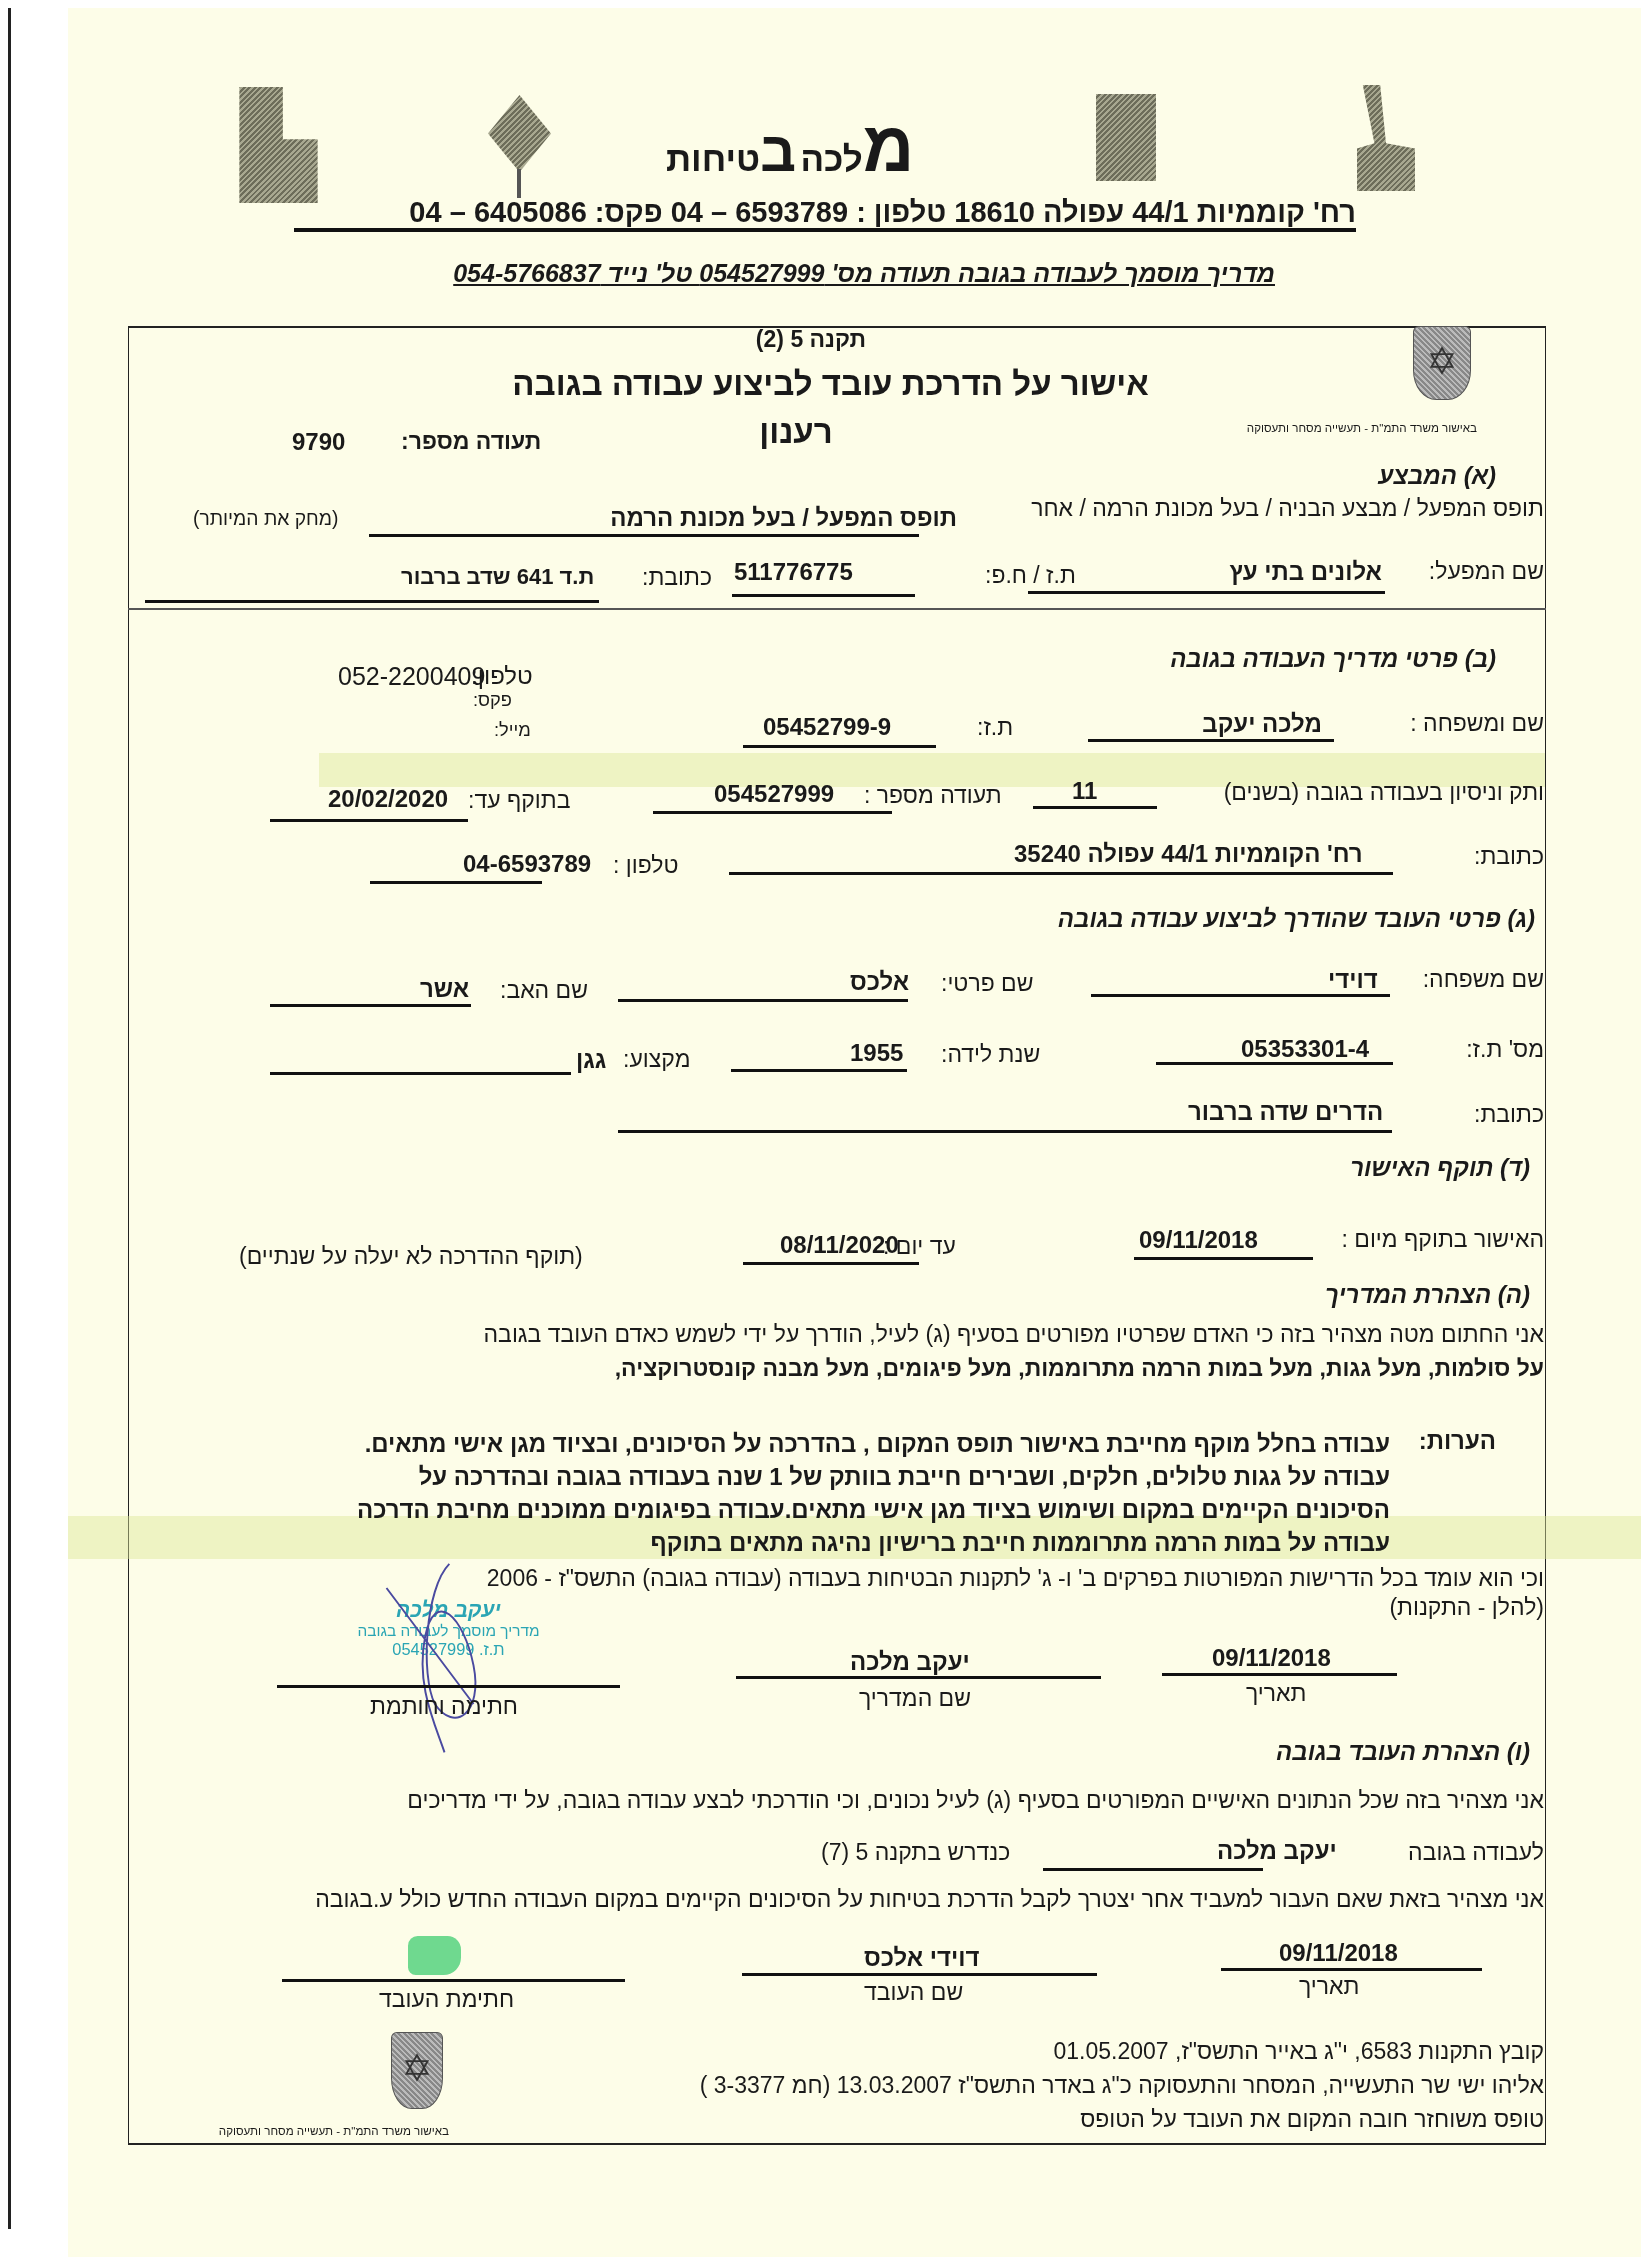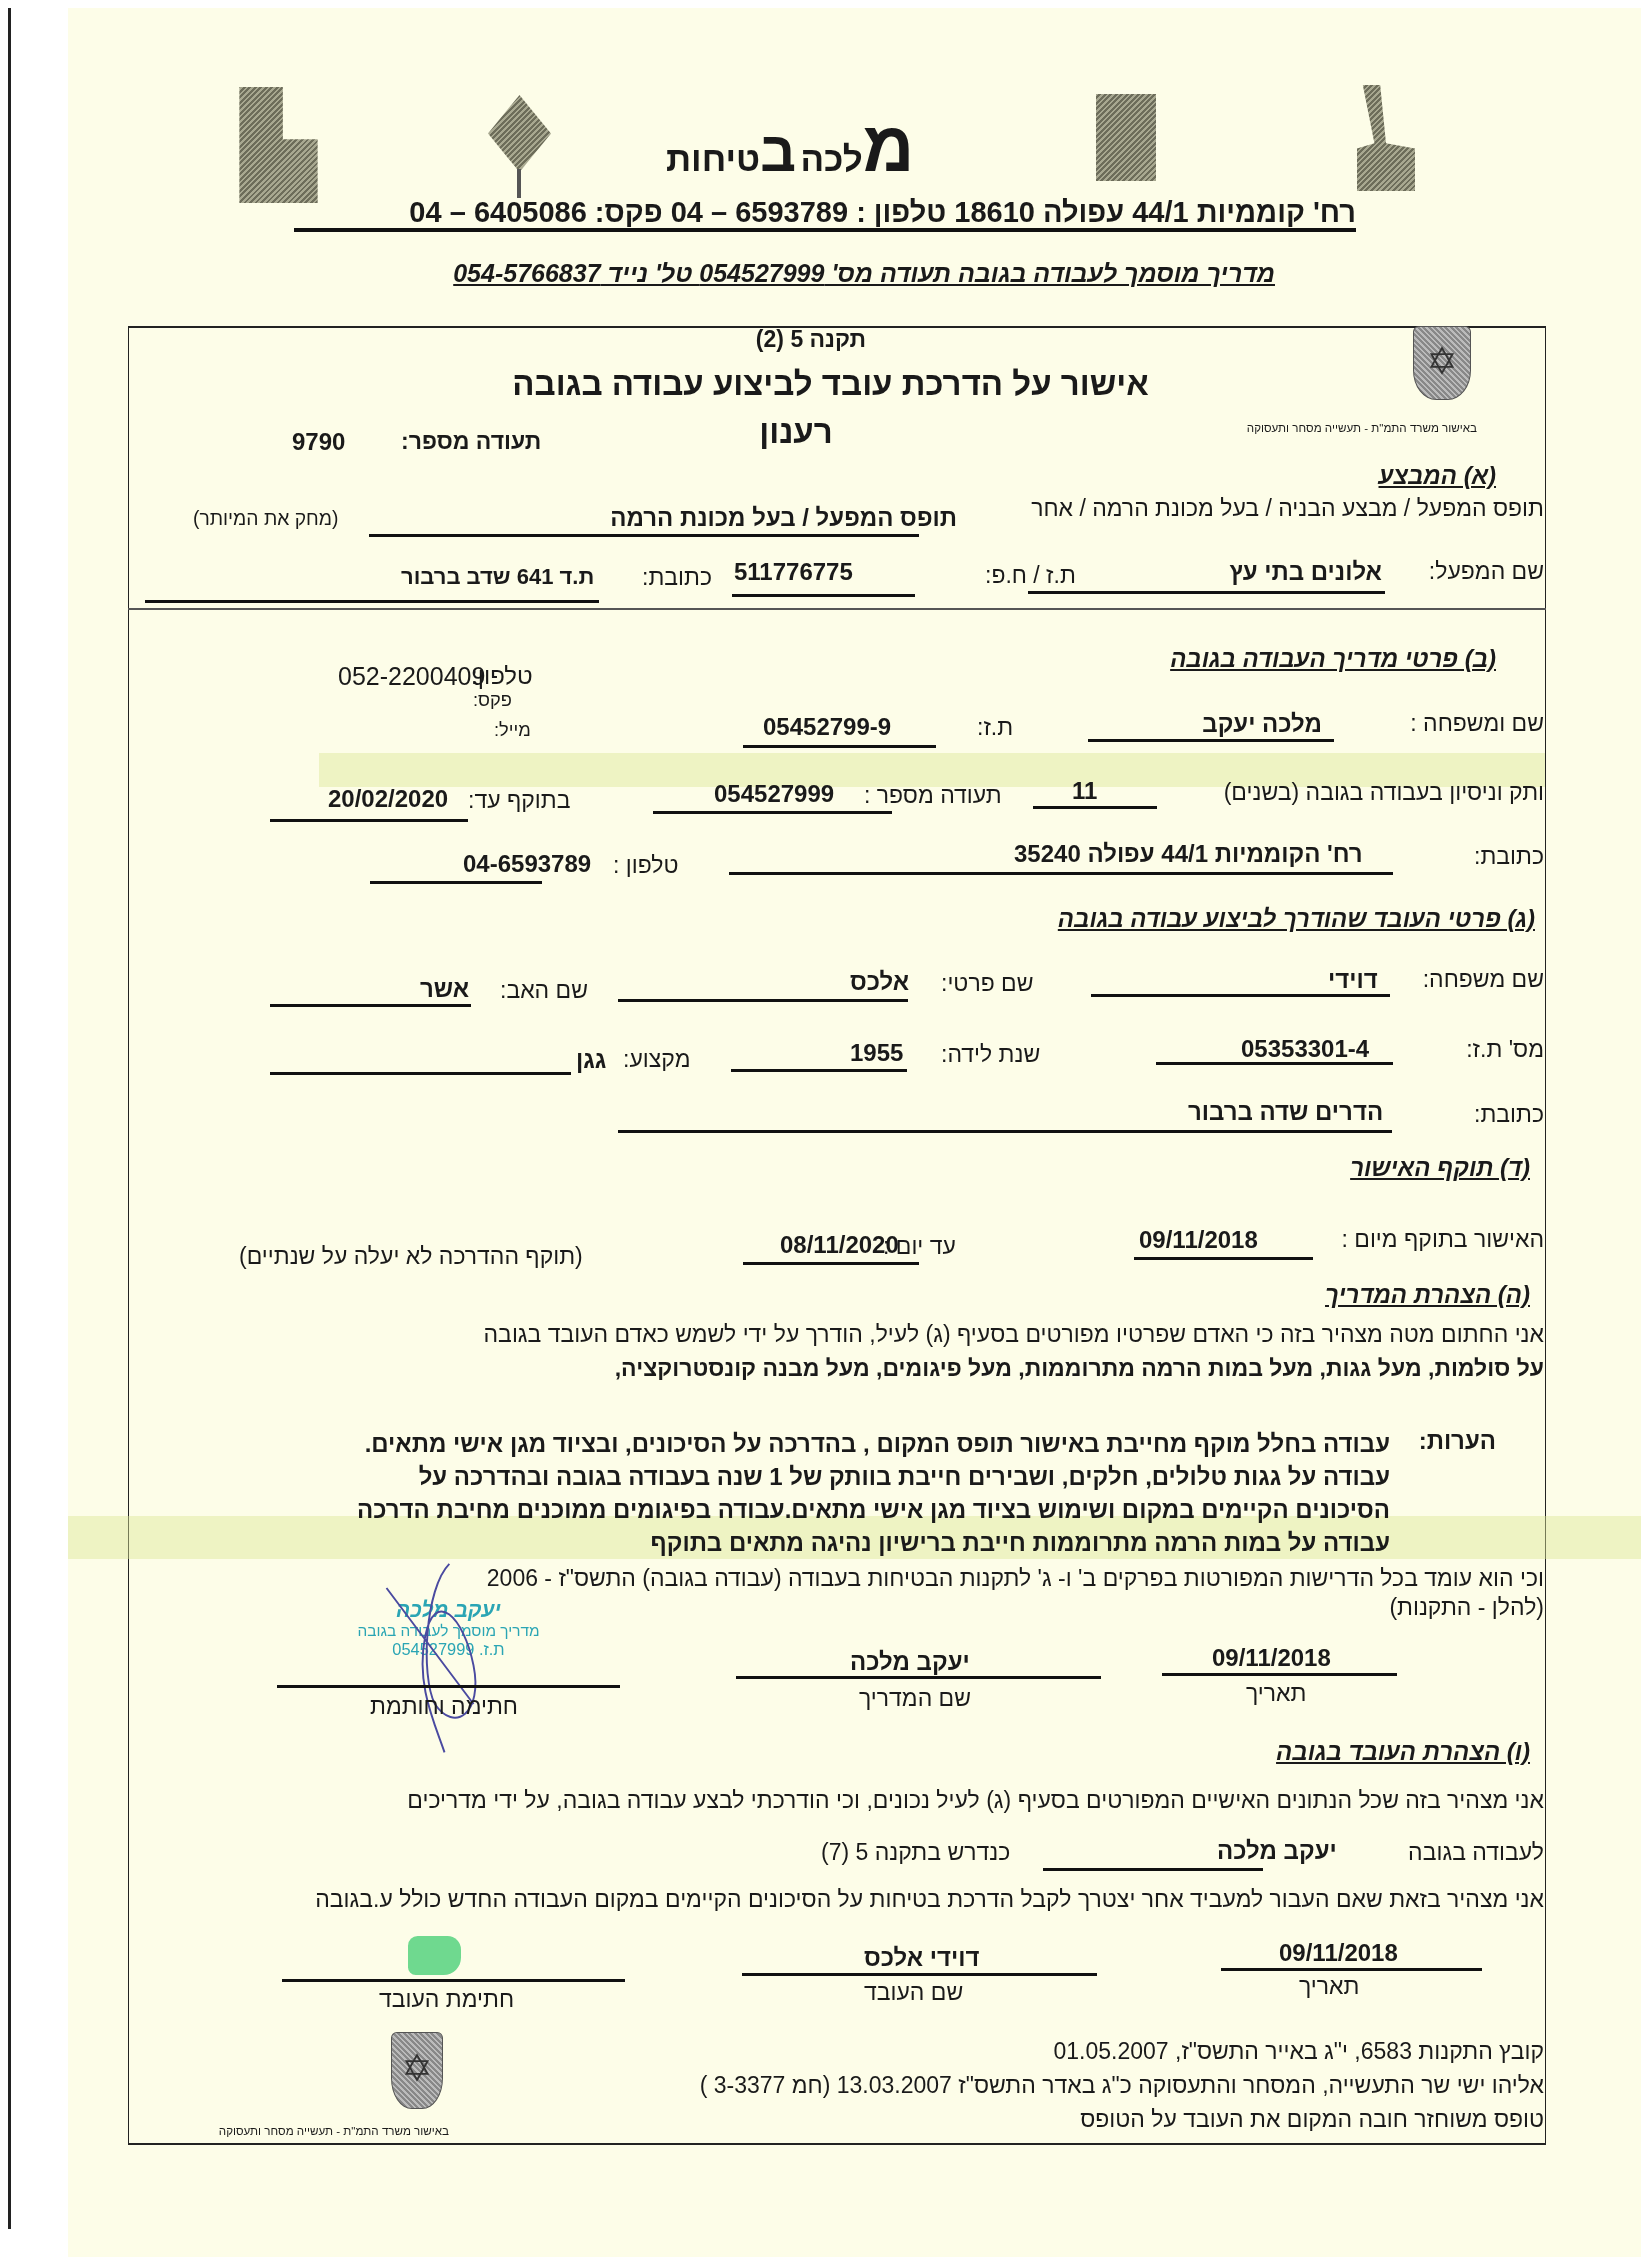--- a/index.html
+++ b/index.html
@@ -14,21 +14,21 @@
     background: #fdfde8;
   }
   .leftedge { position: absolute; left: 7.7px; top: 7.7px; width: 2.9px; height: 2221px; background: #222; }
   .abs { position: absolute; }
   .rtl { direction: rtl; unicode-bidi: plaintext; }
   .b { font-weight: bold; }
   .line { position: absolute; height: 2.9px; background: #111; }
   .thin { height: 1.9px; }
   .fieldval { position: absolute; font-weight: bold; font-size: 24px; direction: rtl; white-space: nowrap; }
   .lbl { position: absolute; font-size: 23px; direction: rtl; white-space: nowrap; text-align: center; }
-  .sec { position: absolute; font-size: 24px; font-weight: bold; font-style: italic; direction: rtl; white-space: nowrap; text-decoration: underline; }
+  .sec { position: absolute; font-size: 24px; font-weight: bold; font-style: italic; direction: rtl; white-space: nowrap; }
   .frame { position: absolute; border: 1.9px solid #222; }
   .emblem {
     position: absolute; border: 1.9px solid #555; border-radius: 5.8px 5.8px 40% 40%;
     background: repeating-linear-gradient(45deg,#bbb 0 1.9px,#888 1.9px 3.9px);
   }
   .emblem::after {
     content: "\2721"; position: absolute; left: 0; right: 0; top: 18%; text-align: center;
     font-size: 37px; color: #333;
   }
   .icon-box { position: absolute; background: repeating-linear-gradient(135deg,#a8a890 0 1.9px,#6d6d5a 1.9px 3.9px); }

